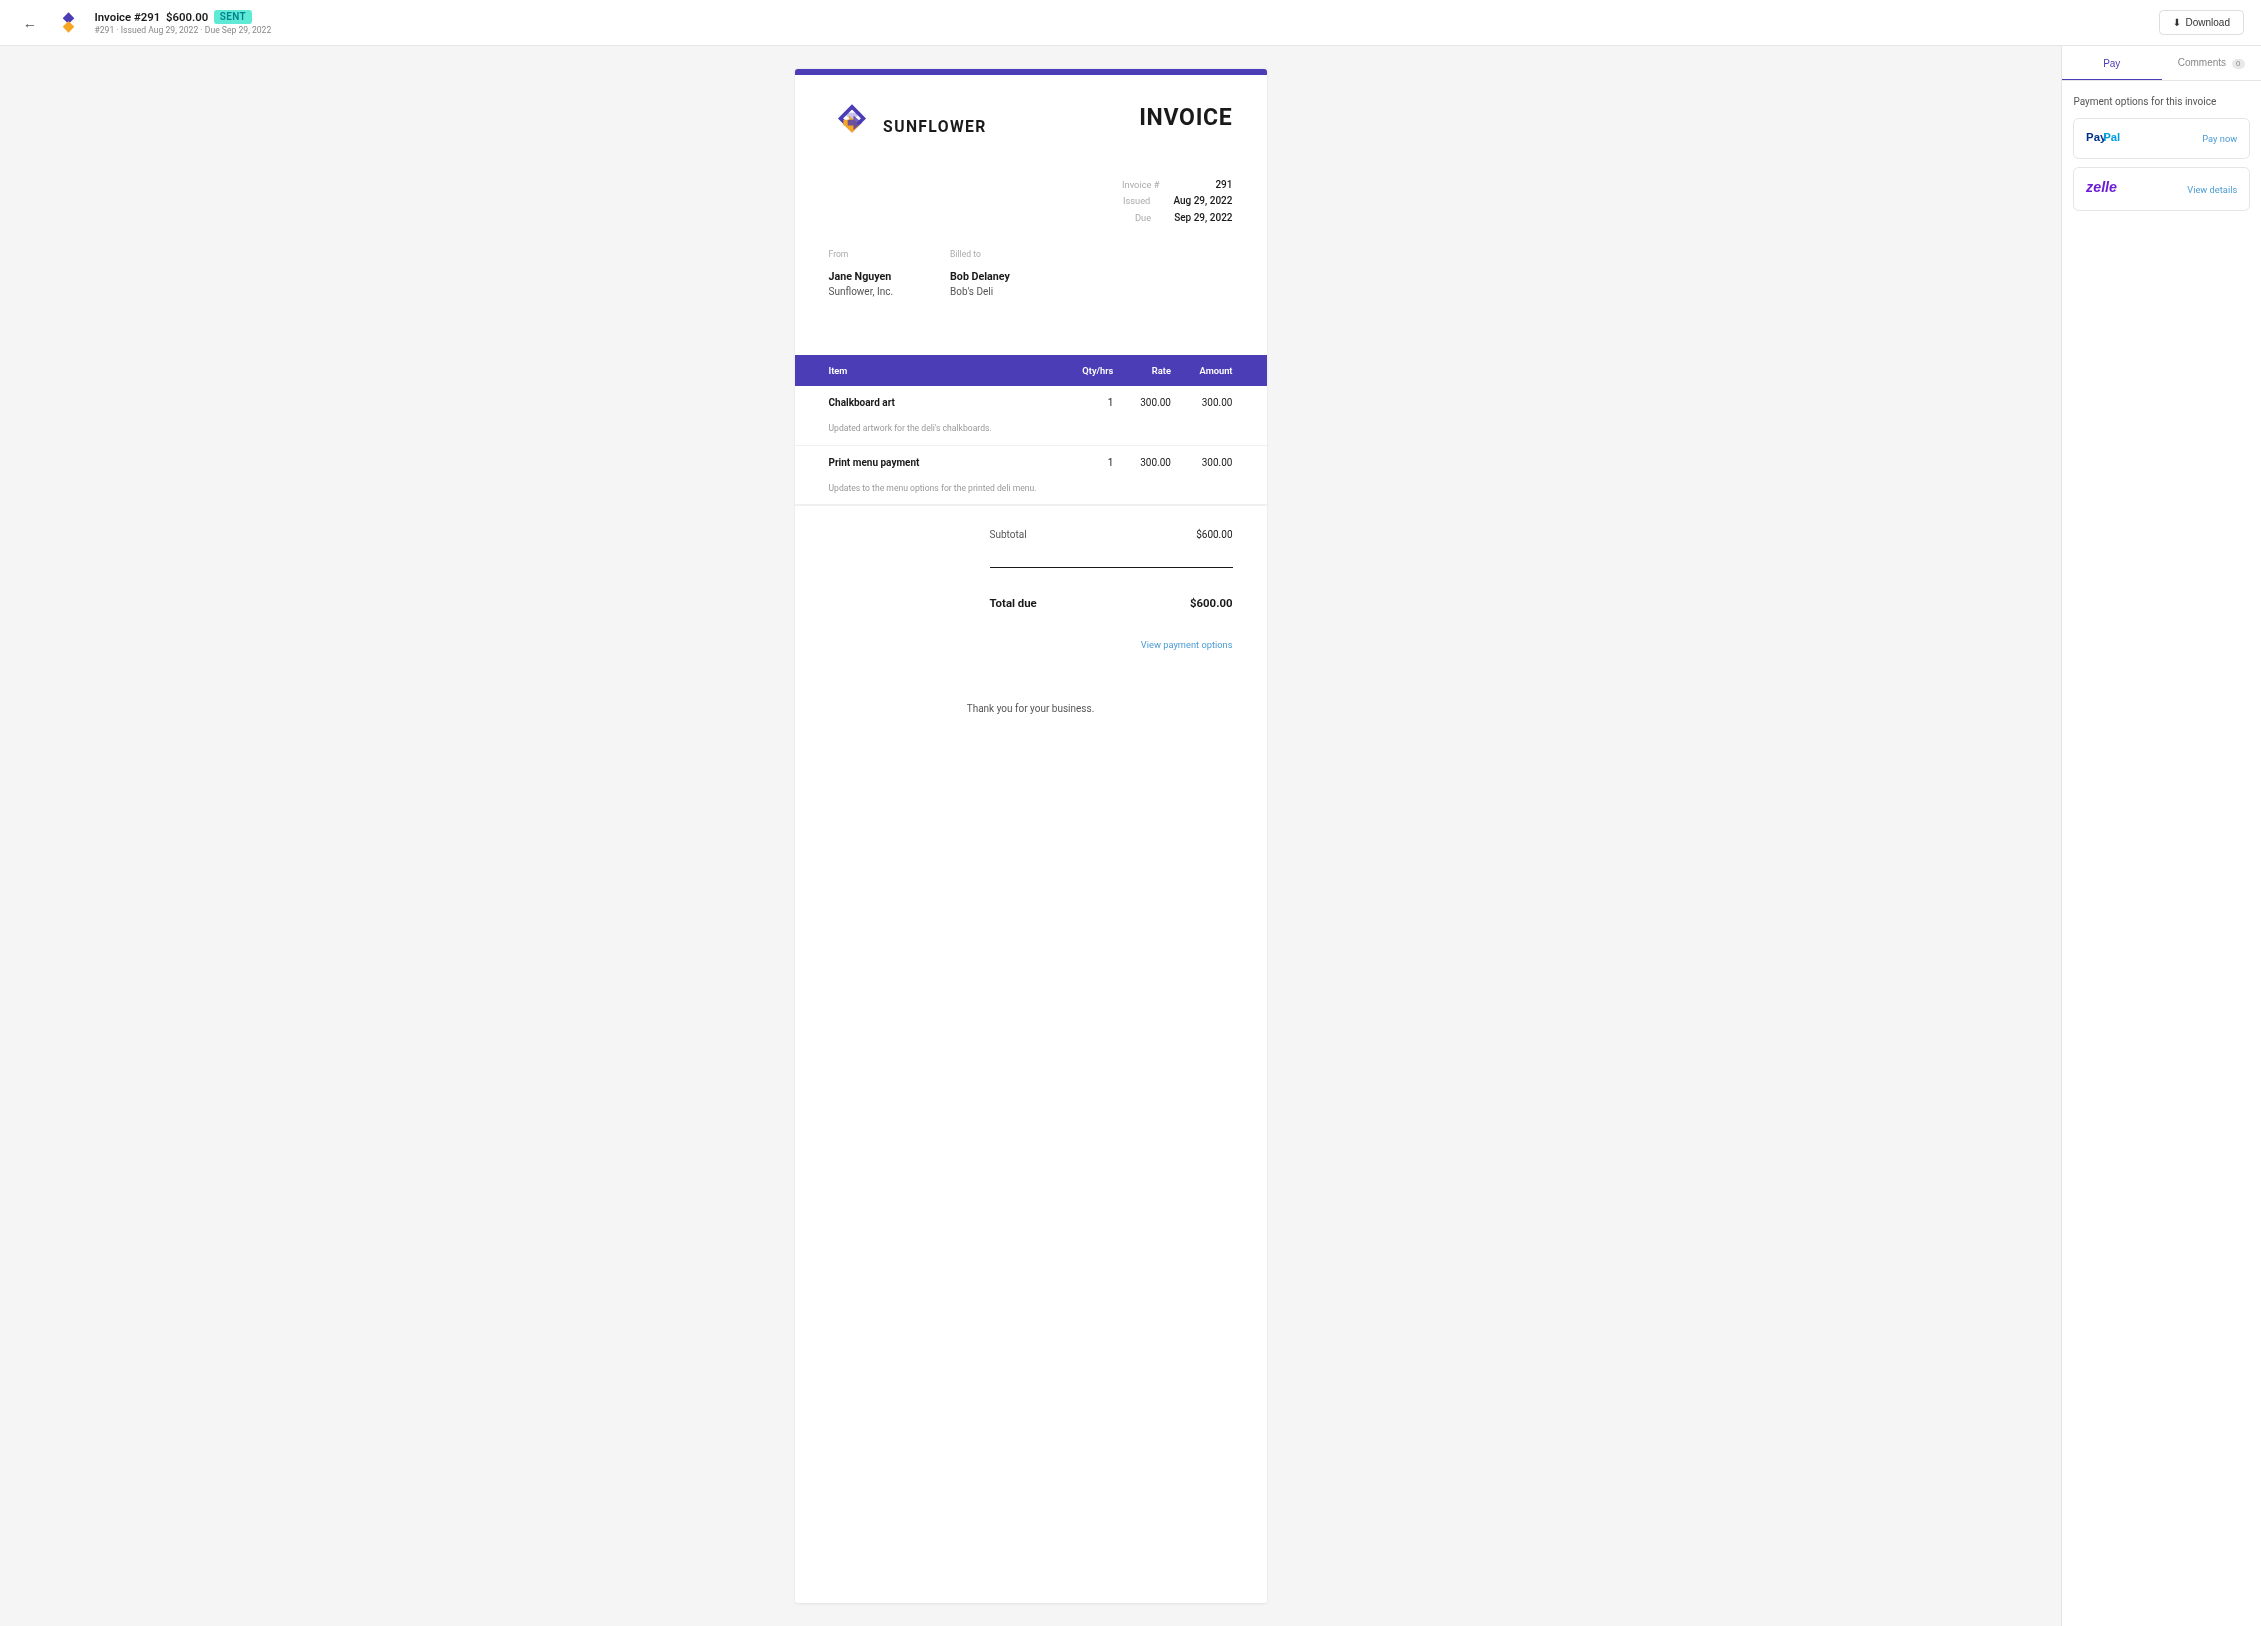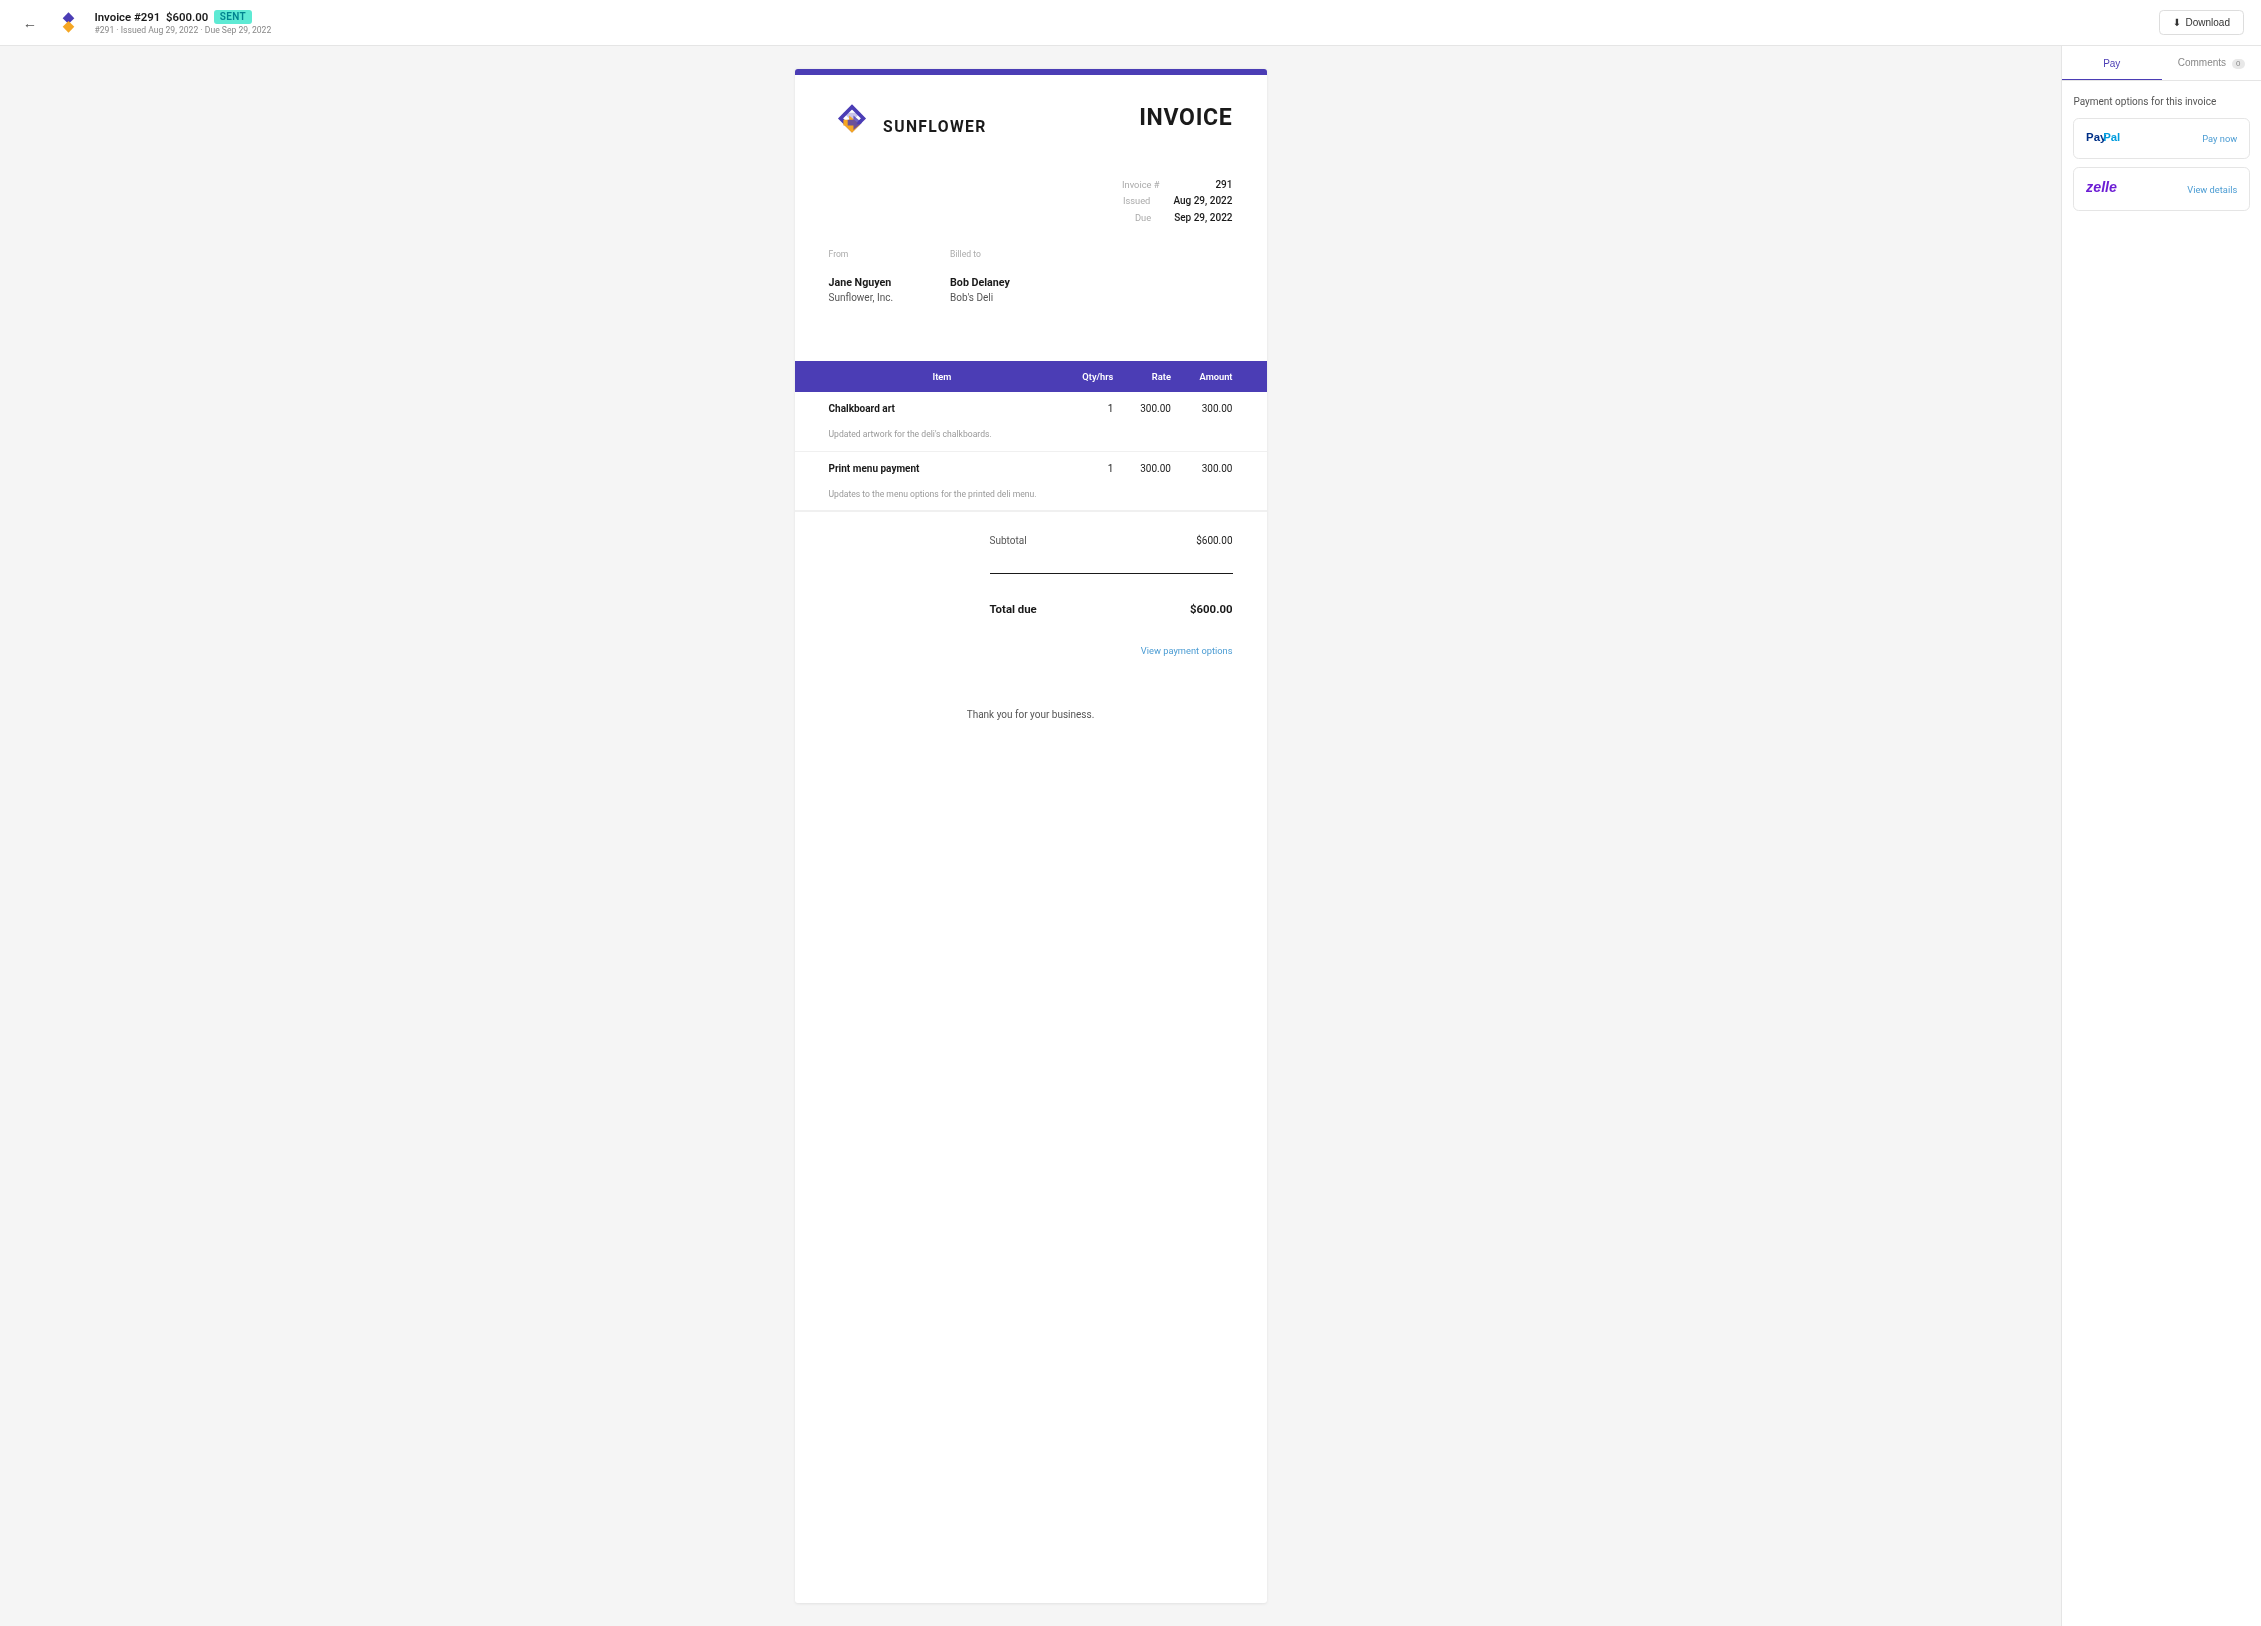--- a/index.html
+++ b/index.html
@@ -175,21 +175,21 @@
       margin-bottom: 29px;
     }
     .party-group {
       display: flex;
       flex-direction: column;
       gap: 2.9px;
     }
     .party-label {
       font-size: 8.6px;
       color: #aaa;
-      margin-bottom: 14px;
+      margin-bottom: 8px;
     }
     .party-name {
       font-size: 10.7px;
       font-weight: 700;
       color: #1a1a1a;
     }
     .party-org {
       font-size: 10px;
       color: #555;
     }
@@ -201,21 +201,21 @@
       margin-bottom: 0;
     }
     .items-table thead tr {
       background: #4b3db5;
     }
     .items-table thead th {
       color: #ffffff;
       font-size: 9.3px;
       font-weight: 600;
       padding: 10px 11.4px;
-      text-align: center;
+      text-align: left;
     }
     .items-table thead th.right {
       text-align: right;
     }
     .items-table tbody tr {
       border-bottom: 0.7px solid #f0f0f0;
     }
     .items-table tbody td {
       padding: 11.4px 11.4px 5.7px;
       vertical-align: top;

